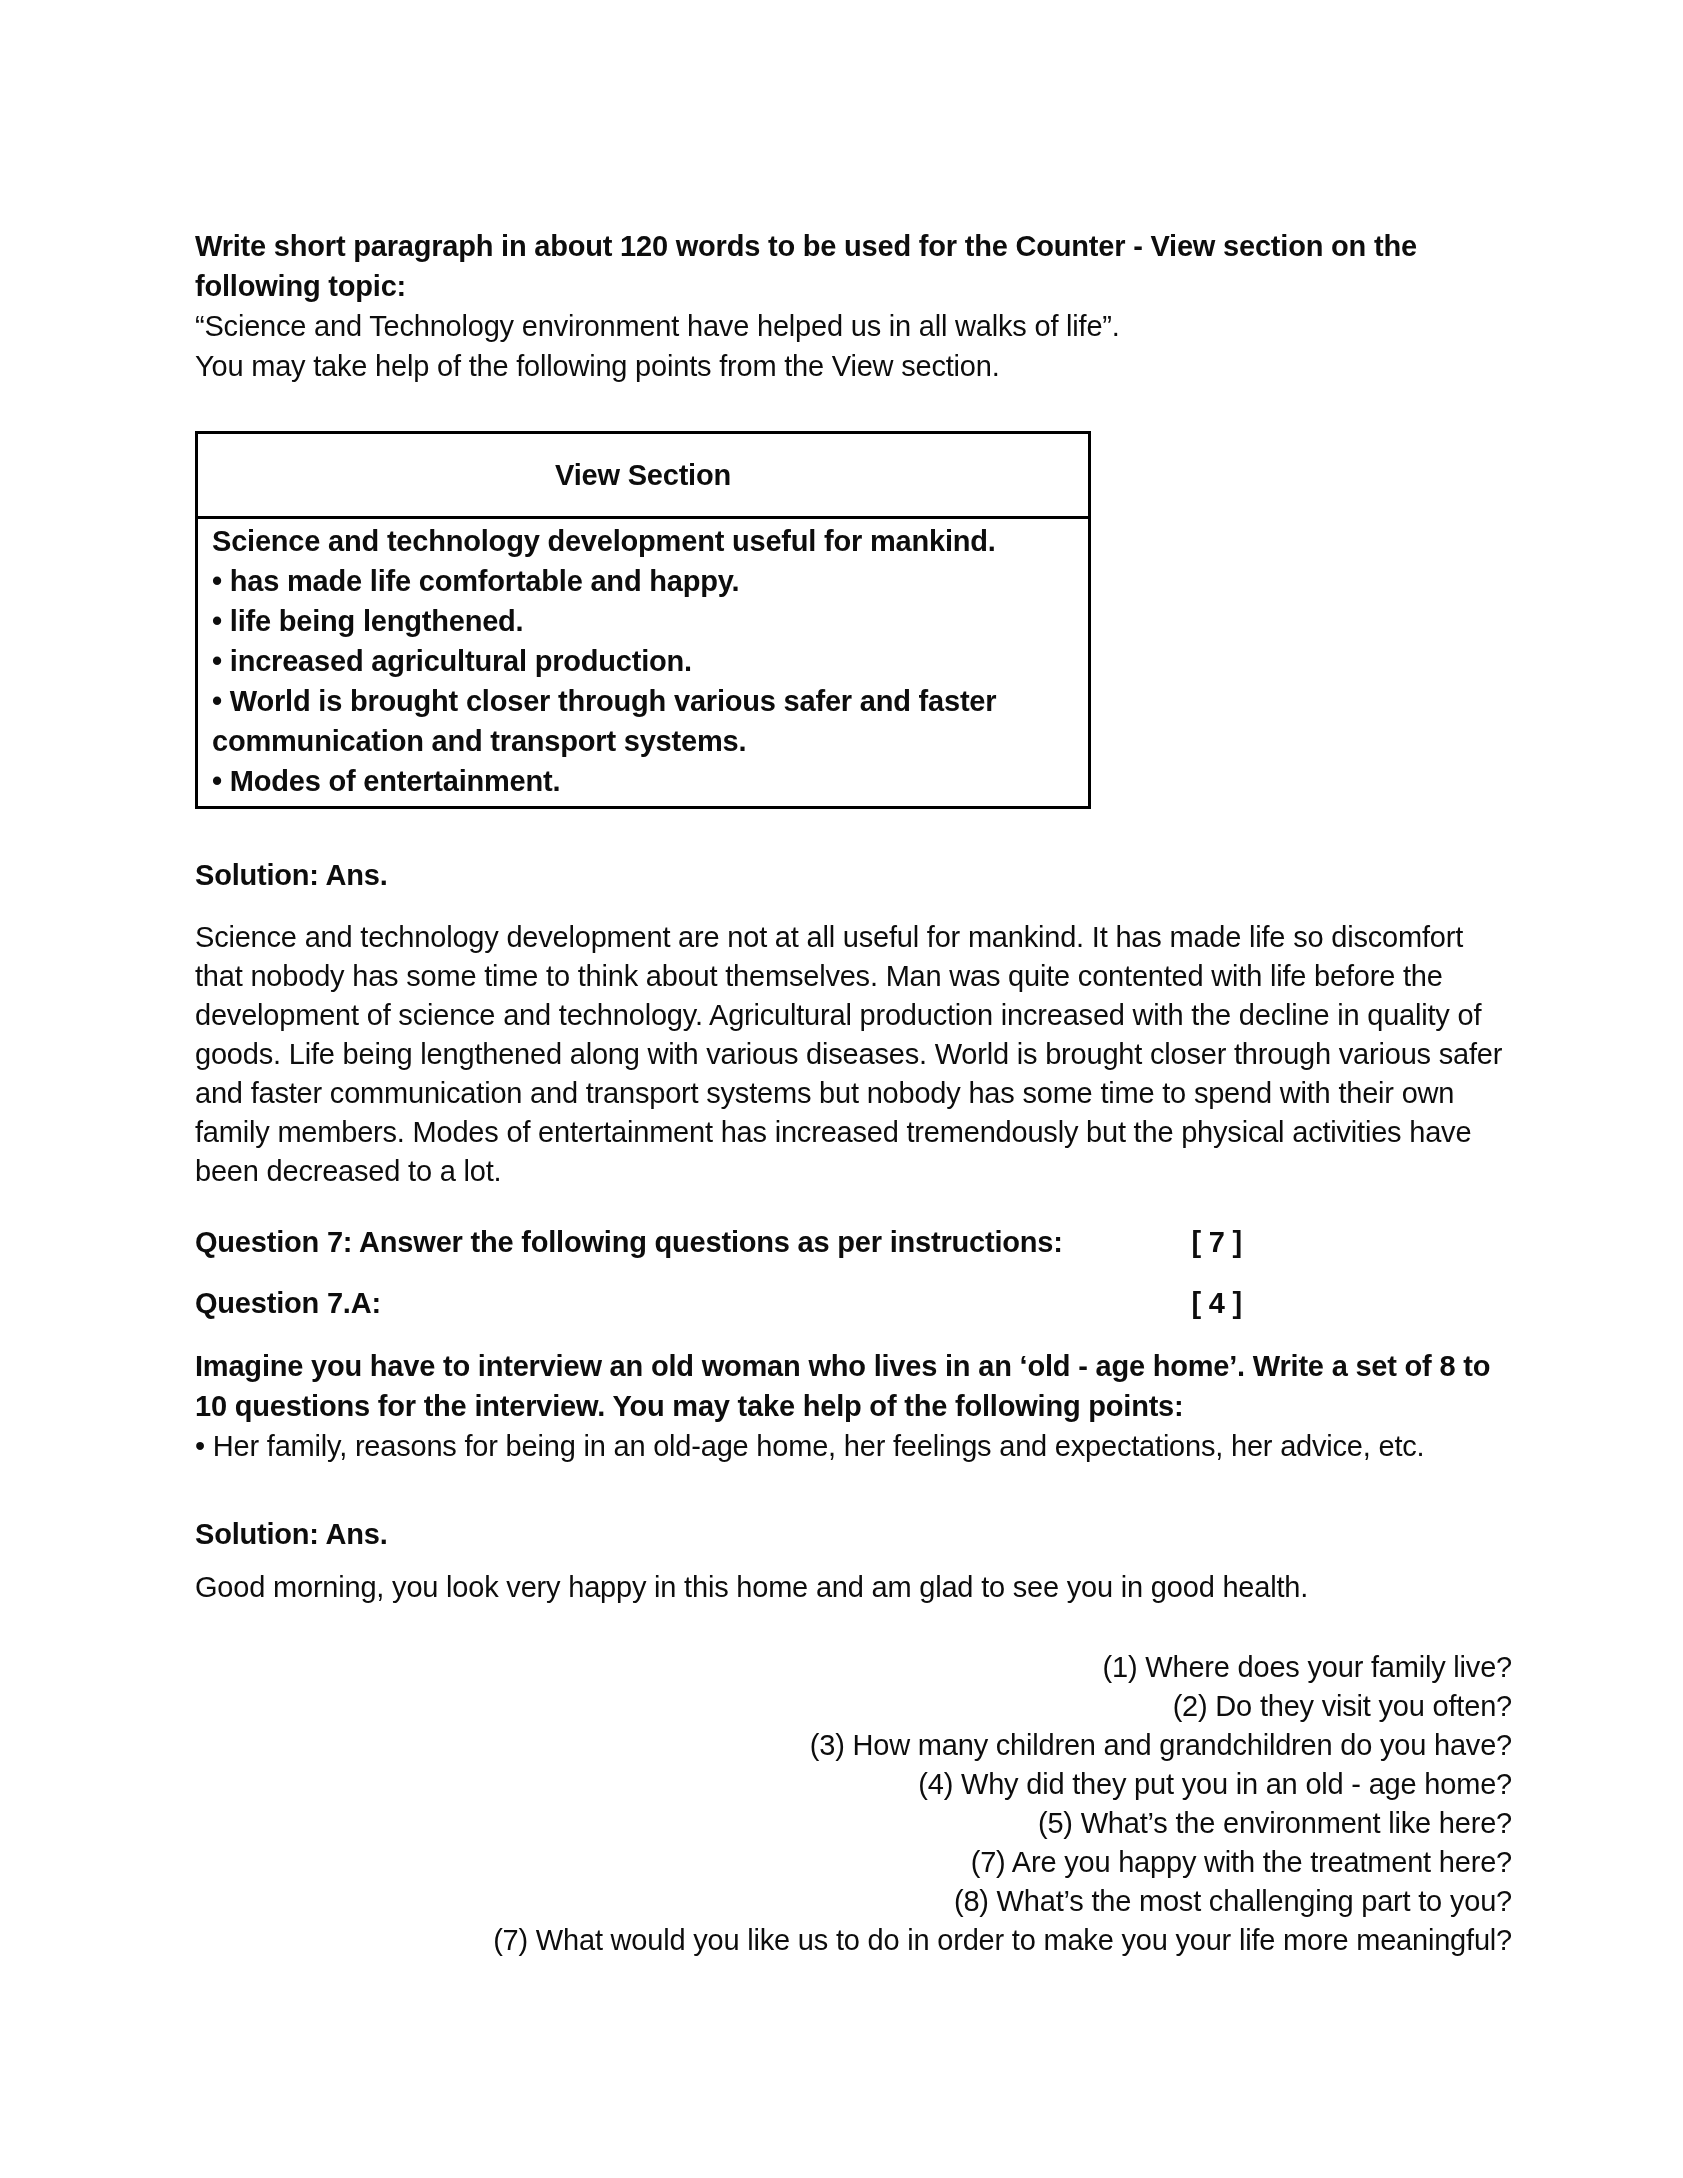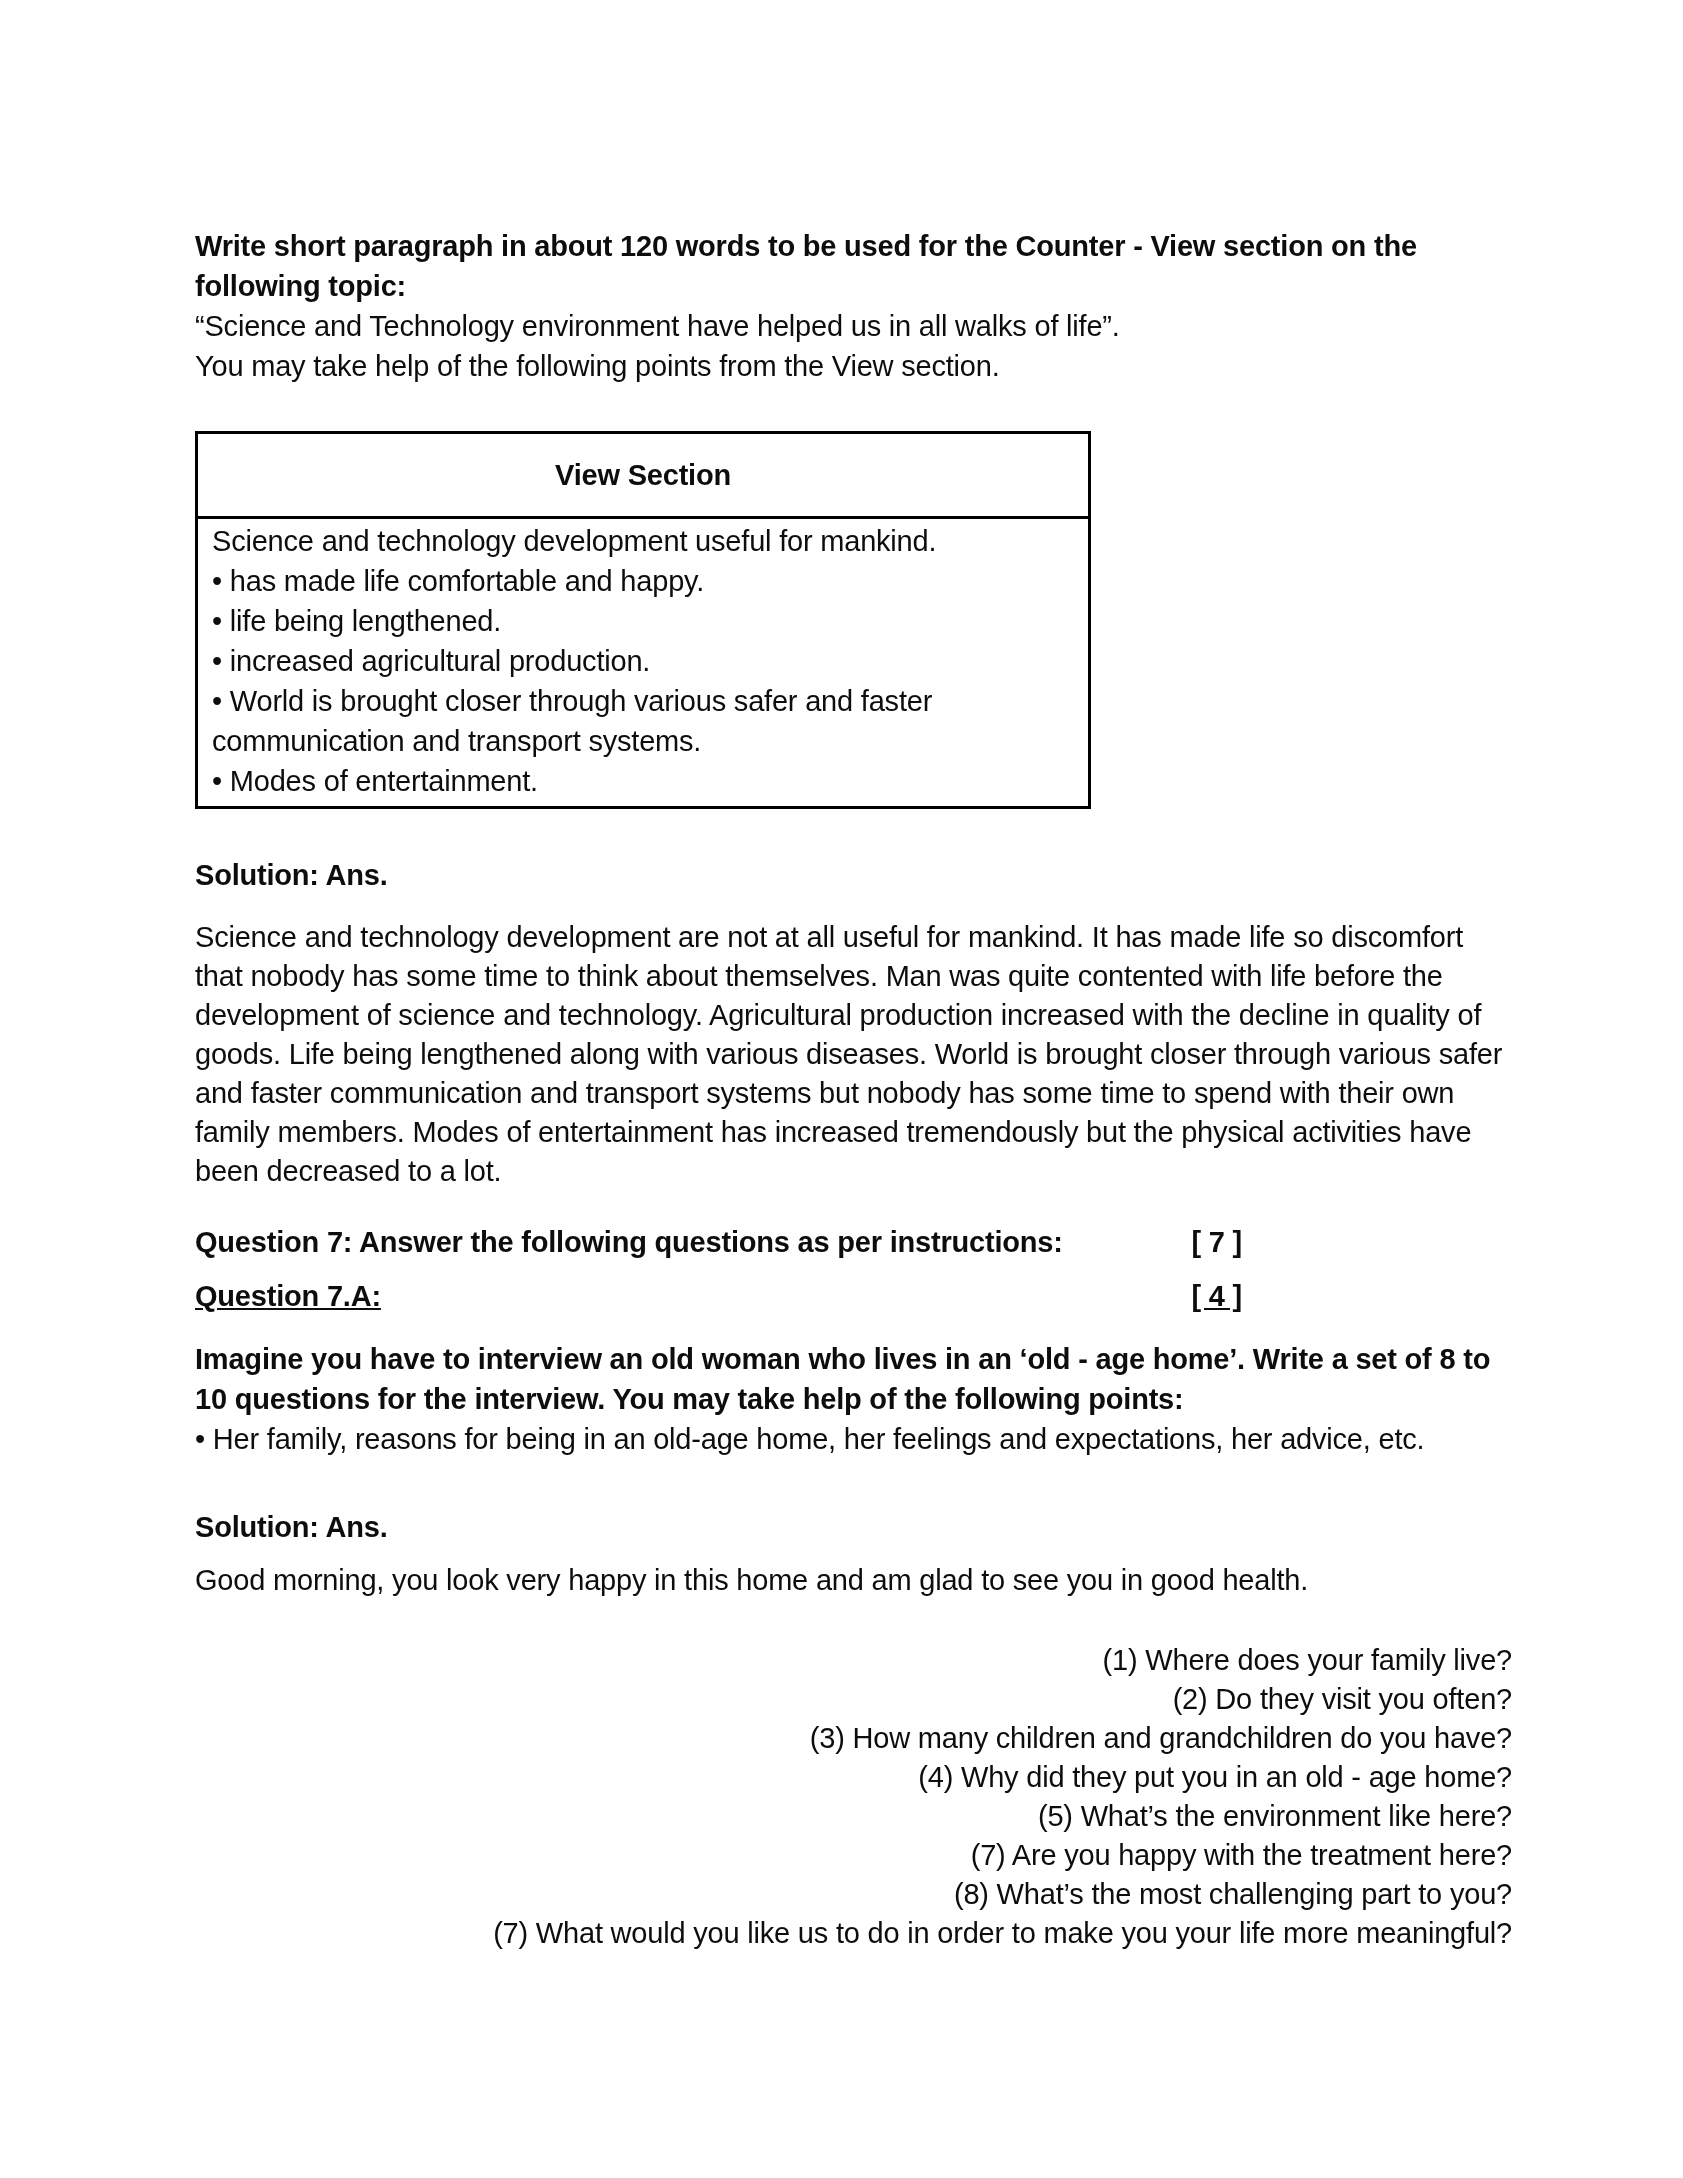--- a/index.html
+++ b/index.html
@@ -36,32 +36,33 @@
     font-weight: 700;
     font-size: 29px;
     text-align: center;
     padding: 20px 10px;
     line-height: 42px;
   }
   table.view-table td {
     border: 3px solid #000000;
     padding: 2px 0 5px 14px;
     line-height: 40px;
+    font-weight: bold;
   }
 
   .sol1-label { margin-top: 46px; }
   .sol1-para  { margin-top: 23px; line-height: 39px; }
 
   .qline {
     display: flex;
     justify-content: space-between;
     width: 1047px;
   }
   .q7  { margin-top: 31px; gap: 20px; }
-  .q7a { margin-top: 14px; text-decoration: underline; }
+  .q7a { margin-top: 21px; }
 
   .inst   { margin-top: 23px; }
   .points { margin-top: 0; }
 
   .sol2-label { margin-top: 48px; }
   .opening    { margin-top: 13px; }
 
   .questions  { margin-top: 41px; text-align: right; }
   .questions p { line-height: 39px; }
 </style>

